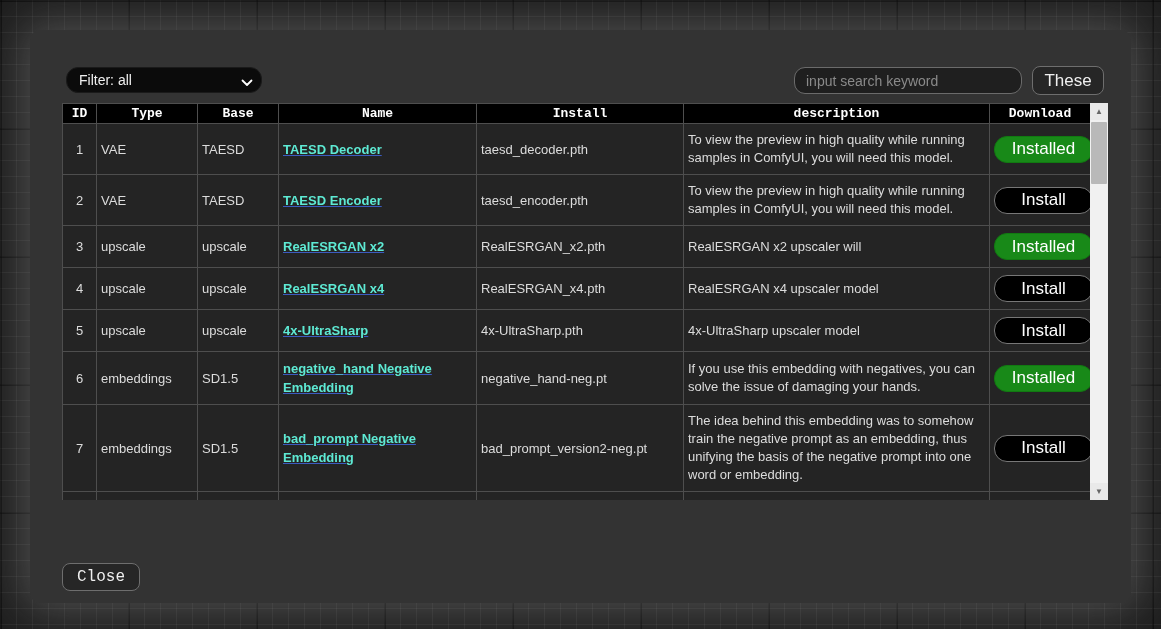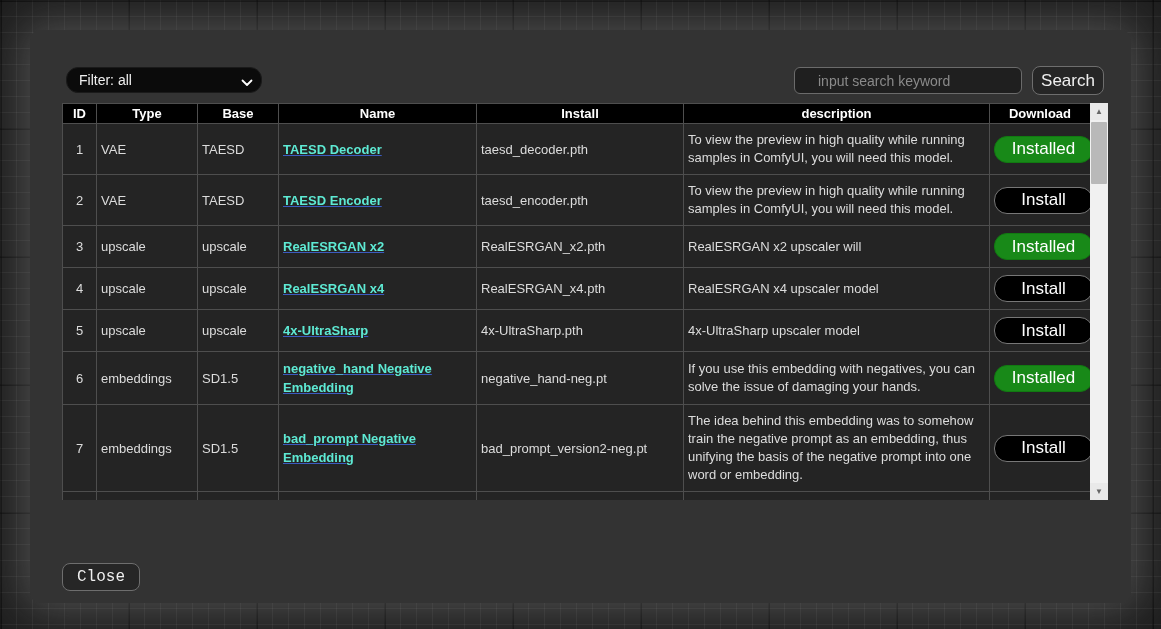--- a/index.html
+++ b/index.html
@@ -23,36 +23,36 @@
   
   .filter-wrap { position:absolute; left:36px; top:37px; width:196px; height:26px; }
   select.filter {
     width:100%; height:100%; appearance:none; -webkit-appearance:none;
     background:#0b0b0b; color:#efefef; border:1px solid #1a1a1a; border-radius:12px;
     padding:0 26px 0 12px; font-size:14px; font-family:"Liberation Sans",sans-serif;
   }
   .filter-chevron { position:absolute; right:9px; top:7px; pointer-events:none; }
   .search-input {
     position:absolute; left:764px; top:37px; width:228px; height:27px;
-    background:#1f1f1f; border:1px solid #6b6b6b; border-radius:6px;
-    color:#dcdcdc; font-size:14px; padding:0 23px; font-family:"Liberation Sans",sans-serif;
+    background:#1f1f1f; border:1px solid #6b6b6b; border-radius:11px;
+    color:#dcdcdc; font-size:14px; padding:0 11px; font-family:"Liberation Sans",sans-serif;
   }
   .search-input::placeholder { color:#8a8a8a; }
   .search-btn {
     position:absolute; left:1002px; top:36px; width:72px; height:29px;
     background:#262626; border:1px solid #6e6e6e; border-radius:8px;
     color:#efefef; font-size:17px; cursor:pointer; font-family:"Liberation Sans",sans-serif;
   }
   
   .table-zone { position:absolute; left:32px; top:73px; width:1046px; height:397px; display:flex; }
   .table-clip { width:1028px; height:397px; overflow:hidden; }
   table.models { width:1028px; border-collapse:collapse; table-layout:fixed; background:#242424; }
   table.models th {
     background:#000; color:#fff; font-size:13px; font-weight:bold;
-    border:1px solid #4e4e4e; padding:2px 3px; height:20px; text-align:center;
+    border:1px solid #4e4e4e; padding:2px 3px; height:20px; text-align:center;font-family:Liberation Mono, monospace;
   }
   table.models td {
     border:1px solid #4e4e4e; color:#dcdcdc; font-size:13px;
     padding:7px 4px; vertical-align:middle; overflow:hidden;
   }
   td.c-id { text-align:center; }
   td.c-desc { padding:2px 4px; line-height:18px; color:#e2e2e2; }
   td.c-dl { text-align:center; padding:4px 2px; }
   col.w-id{width:34px} col.w-type{width:101px} col.w-base{width:81px}
   col.w-name{width:198px} col.w-file{width:207px} col.w-desc{width:306px} col.w-dl{width:101px}
@@ -90,21 +90,21 @@
   <div class="filter-wrap">
     <select class="filter" id="filterSel"><option>Filter: all</option></select>
     <span class="filter-chevron">
       <svg width="12" height="10" viewBox="0 0 12 10">
           <path d="M1.5 2.5 L6 7 L10.5 2.5" fill="none" stroke="#ffffff" stroke-width="1.8" stroke-linecap="round" stroke-linejoin="round"></path>
         </svg>
     </span>
   </div>
 
   <input class="search-input" type="text" placeholder="input search keyword" style="">
-  <button class="search-btn">Search</button>
+  <button class="search-btn">These</button>
 
   <div class="table-zone">
     <div class="table-clip">
       <table class="models">
         <colgroup>
           <col class="w-id">
             <col class="w-type">
             <col class="w-base">
             <col class="w-name">
           <col class="w-file">

